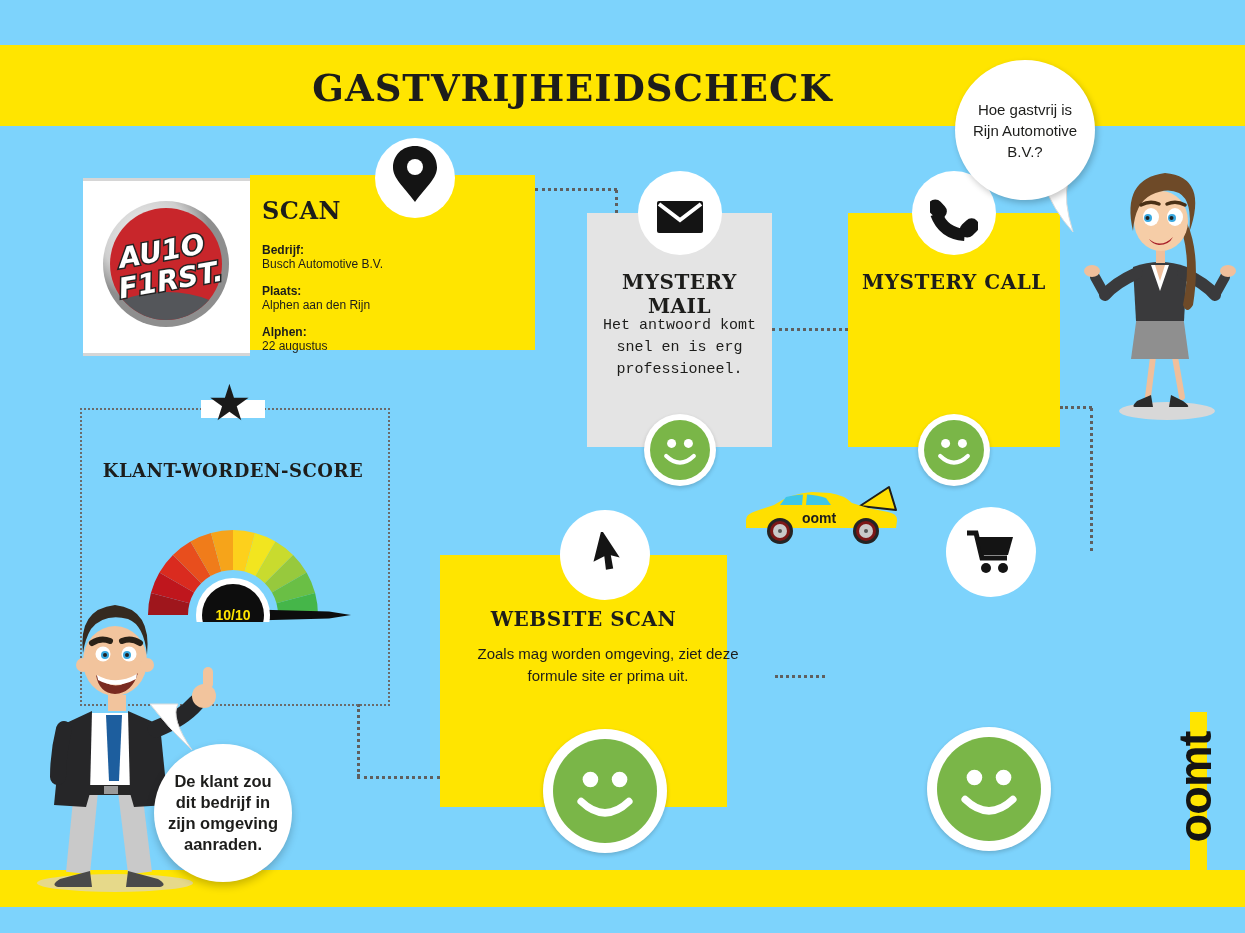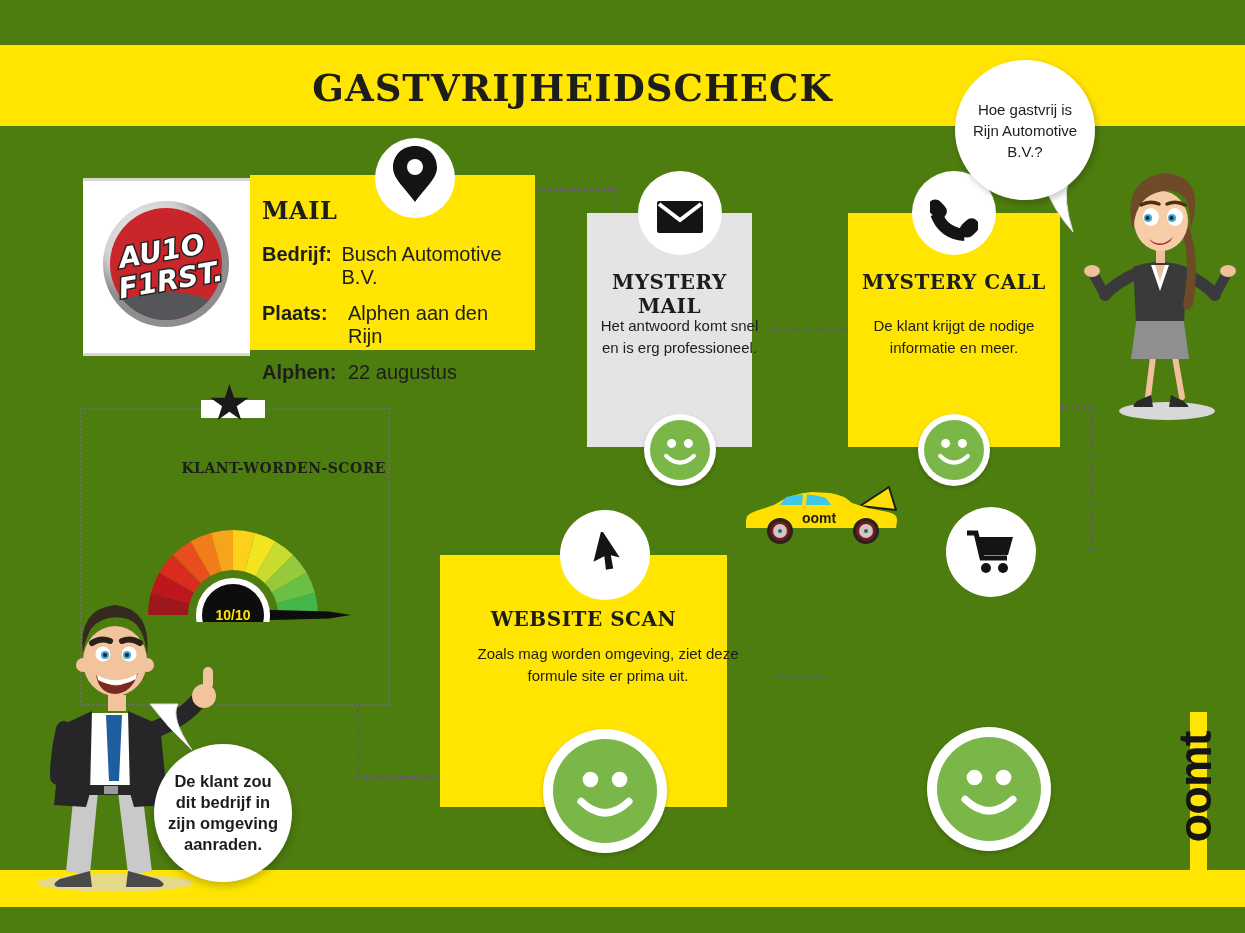--- a/index.html
+++ b/index.html
@@ -1,32 +1,32 @@
 <!DOCTYPE html>
 <html><head>
 <meta charset="utf-8">
 <style>
   html,body{margin:0;padding:0;background:#fff;}
-  #stage{position:relative;width:1245px;height:933px;background:#4d7c0f;overflow:hidden;
+  #stage{position:relative;width:1245px;height:933px;background:#7dd3fc;overflow:hidden;
          font-family:"Liberation Sans","DejaVu Sans",sans-serif;color:#1d1d1b;}
   .abs{position:absolute;}
   .slab{font-family:"DejaVu Serif","Liberation Serif",serif;font-weight:bold;letter-spacing:.5px;}
   .bar{background:#ffe500;}
   .card{position:absolute;}
   .card.gray{background:#e4e4e4;}
   .card.yellow{background:#ffe500;}
   .card-title{position:absolute;width:100%;text-align:center;font-size:20px;}
   .card-text{position:absolute;text-align:center;font-size:15px;line-height:1.48;}
   .notch{position:absolute;background:#fff;border-radius:50%;}
   .dot-h{position:absolute;height:0;border-top:3px dotted #5f5f5f;}
   .dot-v{position:absolute;width:0;border-left:3px dotted #5f5f5f;}
   .score-box{position:absolute;left:80px;top:408px;width:306px;height:294px;border:2px dotted #6b6b6b;}
   .bubble{position:absolute;background:#fff;border-radius:50%;text-align:center;
           display:flex;align-items:center;justify-content:center;}
-  .field-row{display:flex;margin-bottom:13px;font-size:20px;}
+  .field-row{display:flex;margin-bottom:13px;font-size:12px;flex-direction:column;}
   .field-label{font-weight:bold;width:86px;}
   .smiley-ring{position:absolute;background:#fff;border-radius:50%;box-shadow:0 2px 4px rgba(0,0,0,.18);}
 </style>
 </head>
 <body>
 
 <div id="stage">
 
   <div class="abs bar" style="left:0;top:45px;width:1245px;height:81px;"></div>
   <div class="abs slab" style="left:0;top:66px;width:1145px;text-align:center;font-size:37px;letter-spacing:1px;">GASTVRIJHEIDSCHECK</div>
@@ -62,53 +62,52 @@
       <text x="68" y="92" font-size="28">F1RST.</text>
     </g>
   </svg>
 
   <div class="card yellow" style="left:250px;top:175px;width:285px;height:175px;"></div>
   <div class="notch" style="left:375px;top:138px;width:80px;height:80px;"></div>
   <svg class="abs" style="left:393px;top:146px;" width="44" height="56" viewBox="0 0 44 56">
     <path d="M22,0 C9,0 0,9.5 0,21.5 C0,32 10,40 22,56 C34,40 44,32 44,21.5 C44,9.5 35,0 22,0 Z" fill="#141414"></path>
     <circle cx="22" cy="21" r="8" fill="#fff"></circle>
   </svg>
-  <div class="abs slab" style="left:262px;top:196px;font-size:24px;">MAIL</div>
+  <div class="abs slab" style="left:262px;top:196px;font-size:24px;">SCAN</div>
   <div class="abs" style="left:262px;top:243px;width:266px;">
     <div class="field-row">
       <span class="field-label">Bedrijf:</span>
       <span>Busch Automotive B.V.</span>
     </div>
     <div class="field-row">
       <span class="field-label">Plaats:</span>
       <span>Alphen aan den Rijn</span>
     </div>
     <div class="field-row">
       <span class="field-label">Alphen:</span>
       <span>22 augustus</span>
     </div>
   </div>
 
-  <div class="card gray" style="left:587px;top:213px;width:165px;height:234px;">
+  <div class="card gray" style="left:587px;top:213px;width:185px;height:234px;">
     <div class="card-title slab" style="top:57px;">MYSTERY MAIL</div>
-    <div class="card-text" style="left:12px;top:102px;width:161px;">Het antwoord komt snel en is erg professioneel.</div>
+    <div class="card-text" style="left:12px;top:102px;width:161px;font-family:Liberation Mono, monospace;">Het antwoord komt snel en is erg professioneel.</div>
   </div>
   <div class="notch" style="left:638px;top:171px;width:84px;height:84px;"></div>
   <svg class="abs" style="left:657px;top:201px;" width="46" height="32" viewBox="0 0 46 32">
     <rect x="0" y="0" width="46" height="32" rx="2" fill="#141414"></rect>
     <path d="M2,3 L23,19 L44,3" stroke="#fff" stroke-width="4" fill="none"></path>
   </svg>
   <div class="smiley-ring" style="left:644px;top:414px;width:72px;height:72px;"></div>
   <svg class="abs" style="left:650px;top:420px;" width="60" height="60" viewBox="0 0 100 100">
       <use href="#sym-smiley"></use>
     </svg>
 
   <div class="card yellow" style="left:848px;top:213px;width:212px;height:234px;">
     <div class="card-title slab" style="top:57px;">MYSTERY CALL</div>
-    <div class="card-text" style="left:21px;top:102px;width:170px;">De klant krijgt de nodige informatie en meer.</div>
   </div>
   <div class="notch" style="left:912px;top:171px;width:84px;height:84px;"></div>
   <svg class="abs" style="left:930px;top:196px;" width="48" height="48" viewBox="0 0 48 48">
     <g transform="rotate(-6 24 24)">
       <rect x="1" y="1" width="15" height="21" rx="7.5" fill="#141414" transform="rotate(-38 8.5 11.5)"></rect>
       <rect x="28" y="26" width="21" height="15" rx="7.5" fill="#141414" transform="rotate(-38 38.5 33.5)"></rect>
       <path d="M7,16 Q12,36 33,40" stroke="#141414" stroke-width="12" fill="none"></path>
     </g>
   </svg>
   <div class="smiley-ring" style="left:918px;top:414px;width:72px;height:72px;"></div>
@@ -139,21 +138,21 @@
     <circle cx="38" cy="38" r="5" fill="#141414"></circle>
   </svg>
   <div class="smiley-ring" style="left:927px;top:727px;width:124px;height:124px;"></div>
   <svg class="abs" style="left:937px;top:737px;" width="104" height="104" viewBox="0 0 100 100">
       <use href="#sym-smiley"></use>
     </svg>
 
   <div class="score-box"></div>
   <div class="abs" style="left:201px;top:400px;width:64px;height:18px;background:#fff;"></div>
   <div class="abs" style="left:207px;top:378px;font-size:50px;line-height:1;color:#1a1a1a;">★</div>
-  <div class="abs slab" style="left:80px;top:460px;width:306px;text-align:right;font-size:14px;">KLANT-WORDEN-SCORE</div>
+  <div class="abs slab" style="left:80px;top:460px;width:306px;text-align:center;font-size:18px;">KLANT-WORDEN-SCORE</div>
   <svg class="abs" id="gauge-svg" style="left:143px;top:525px;" width="212" height="97" viewBox="-90 -90 212 97">
     <g id="gauge-segments">
         <path d="M -85.00,-0.00 A 85 85 0 0 1 -82.10,-22.00 L -43.47,-11.65 A 45 45 0 0 0 -45.00,-0.00 Z" fill="#9f161c"></path>
         <path d="M -82.10,-22.00 A 85 85 0 0 1 -73.61,-42.50 L -38.97,-22.50 A 45 45 0 0 0 -43.47,-11.65 Z" fill="#bf161d"></path>
         <path d="M -73.61,-42.50 A 85 85 0 0 1 -60.10,-60.10 L -31.82,-31.82 A 45 45 0 0 0 -38.97,-22.50 Z" fill="#da2b1f"></path>
         <path d="M -60.10,-60.10 A 85 85 0 0 1 -42.50,-73.61 L -22.50,-38.97 A 45 45 0 0 0 -31.82,-31.82 Z" fill="#e84e1d"></path>
         <path d="M -42.50,-73.61 A 85 85 0 0 1 -22.00,-82.10 L -11.65,-43.47 A 45 45 0 0 0 -22.50,-38.97 Z" fill="#f07c1a"></path>
         <path d="M -22.00,-82.10 A 85 85 0 0 1 0.00,-85.00 L 0.00,-45.00 A 45 45 0 0 0 -11.65,-43.47 Z" fill="#f6a41a"></path>
         <path d="M 0.00,-85.00 A 85 85 0 0 1 22.00,-82.10 L 11.65,-43.47 A 45 45 0 0 0 0.00,-45.00 Z" fill="#fdd01c"></path>
         <path d="M 22.00,-82.10 A 85 85 0 0 1 42.50,-73.61 L 22.50,-38.97 A 45 45 0 0 0 11.65,-43.47 Z" fill="#f2e51f"></path>

